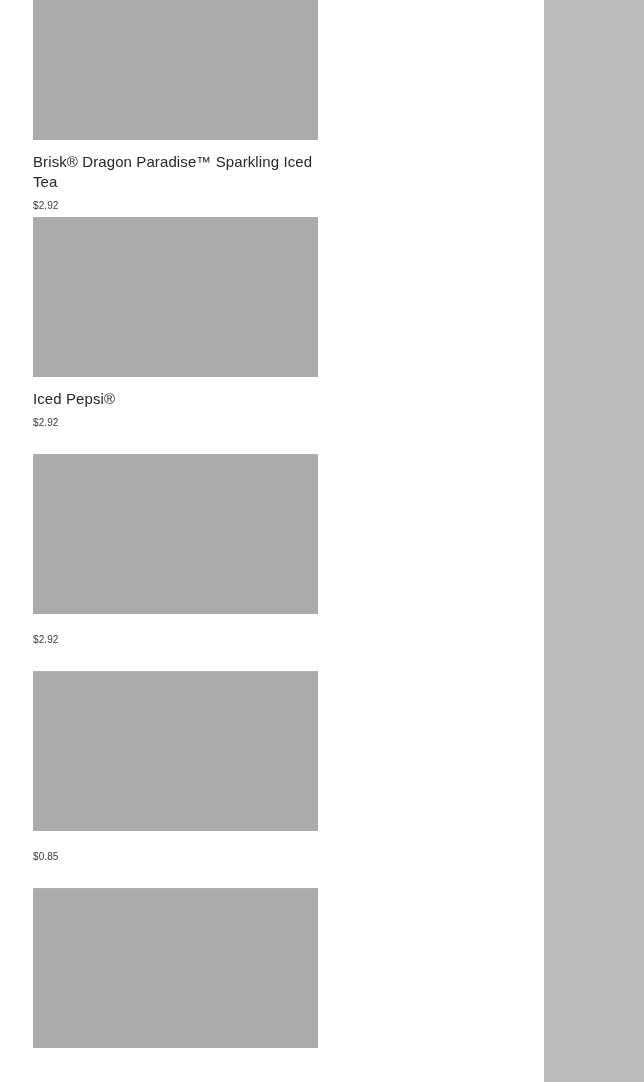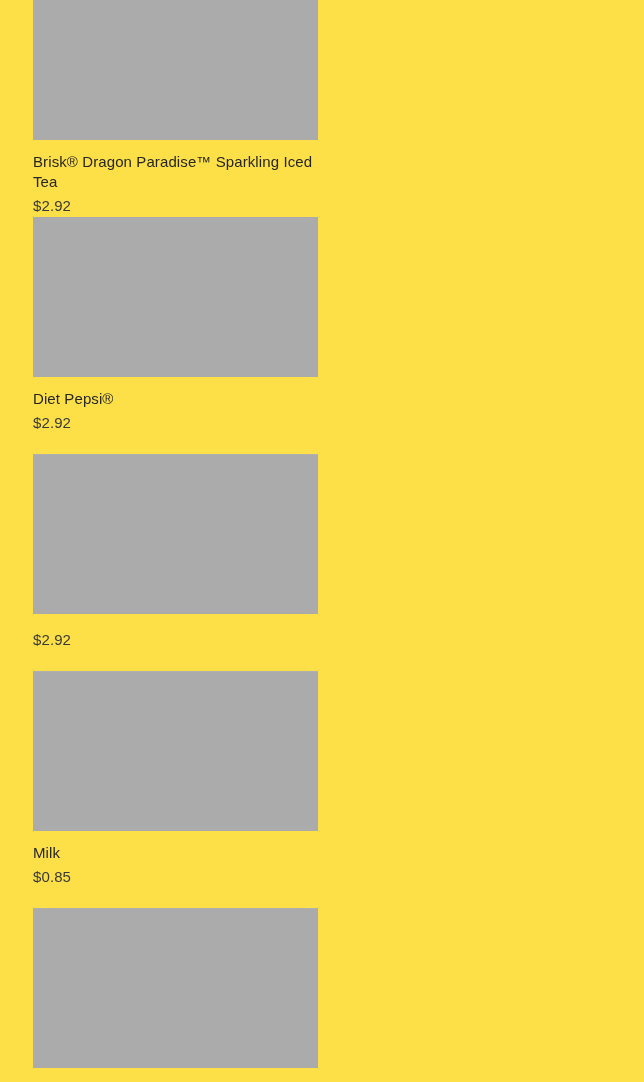--- a/index.html
+++ b/index.html
@@ -11,24 +11,24 @@
     overflow: hidden;
   }
 
   body {
     font-family: "Liberation Sans", "DejaVu Sans", sans-serif;
     color: #2b2b2b;
     -webkit-font-smoothing: antialiased;
   }
 
   .menu-page {
-    width: 644px;
+    width: 544px;
     height: 1082px;
     position: relative;
-    background: #fde047;
+    background: #ffffff;
   }
 
   
   .product-grid {
     display: flex;
     flex-wrap: wrap;
     width: 644px;
     padding: 0 26px 0 33px;
   }
 
@@ -68,21 +68,21 @@
 
   .product-name {
     font-size: 15px;
     line-height: 20px;
     font-weight: 400;
     color: #262626;
     letter-spacing: 0.1px;
   }
 
   .product-price {
-    font-size: 15px;
+    font-size: 10px;
     line-height: 18px;
     color: #3a3a3a;
     margin-top: 5px;
     letter-spacing: 0.1px;
   }
 
   
   .row-partial .product-image {
     height: 160px;
     margin-top: -20px;
@@ -103,36 +103,35 @@
       <div class="product-image clipped-top"></div>
       <div class="product-info">
         <div class="product-name">Brisk® Dragon Paradise™ Sparkling Iced Tea</div>
         <div class="product-price">$2.92</div>
       </div>
     </div>
 
     <div class="product-card row-partial">
       <div class="product-image clipped-top"></div>
       <div class="product-info">
-        <div class="product-name">Diet Pepsi®</div>
+        <div class="product-name">Iced Pepsi®</div>
         <div class="product-price">$2.92</div>
       </div>
     </div>
 
     <div class="product-card col-left has-divider">
       <div class="product-image"></div>
       <div class="product-info">
         <div class="product-price">$2.92</div>
       </div>
     </div>
 
     <div class="product-card has-divider">
       <div class="product-image"></div>
       <div class="product-info">
-        <div class="product-name">Milk</div>
         <div class="product-price">$0.85</div>
       </div>
     </div>
 
     <div class="product-card col-left has-divider">
       <div class="product-image"></div>
 
     </div>
 
     <div class="spacer-card"></div>

